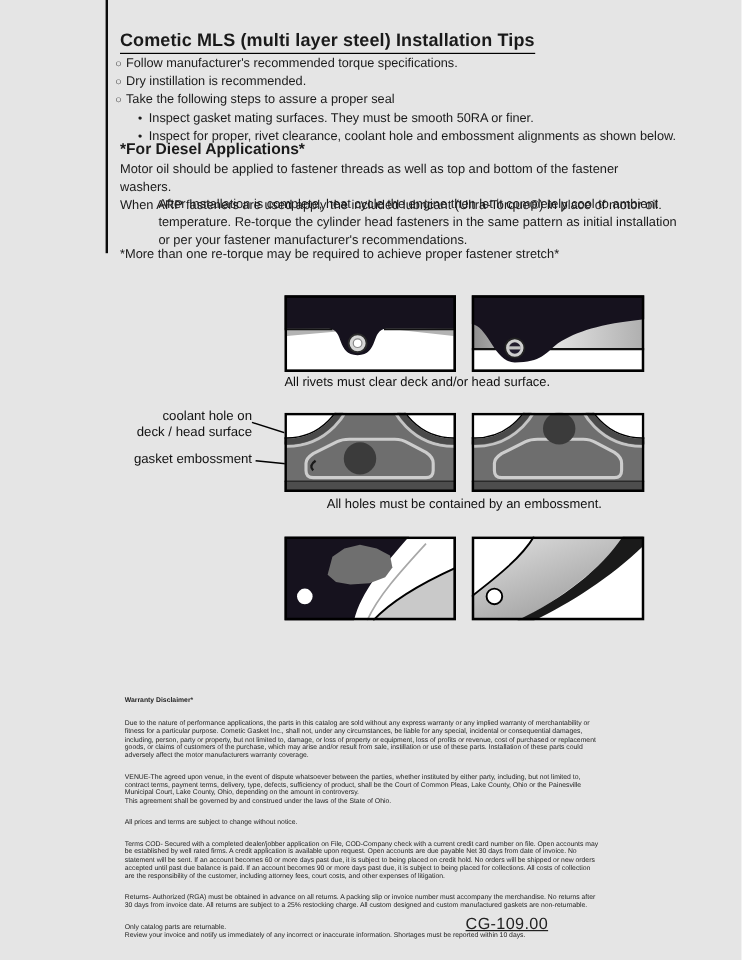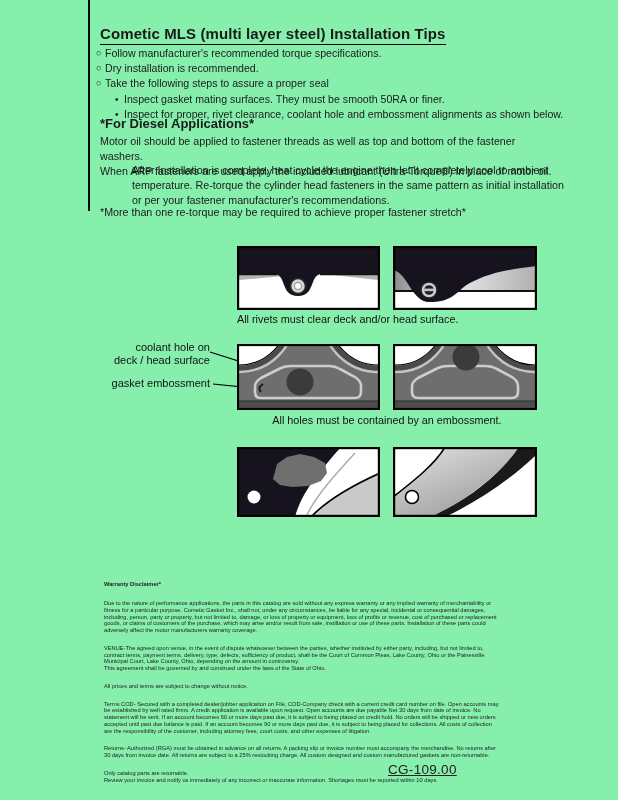--- a/index.html
+++ b/index.html
@@ -1,16 +1,16 @@
 <!DOCTYPE html>
 <html><head>
 <meta charset="utf-8">
 <style>
   html,body{margin:0;padding:0;background:#ffffff;}
-  .page{position:relative;width:618px;height:800px;background:#86efac;overflow:hidden;
+  .page{position:relative;width:618px;height:800px;background:#e5e5e5;overflow:hidden;
         font-family:"Liberation Sans","DejaVu Sans",sans-serif;color:#1a1a1a;}
   .abs{position:absolute;}
   .vline{left:88px;top:0;width:2px;height:211px;background:#0c0c0c;}
   .title{left:100px;top:25px;font-size:15px;font-weight:bold;letter-spacing:0.1px;}
   .title span{display:inline-block;border-bottom:1.6px solid #000;padding-bottom:2px;}
   .bullets{left:96px;top:46px;width:470px;font-size:10.6px;line-height:15.2px;white-space:nowrap;}
   .b-item{display:flex;}
   .b-item .mark{width:9px;font-size:9px;line-height:15.2px;}
   .b-sub{padding-left:19px;}
   .b-sub .mark{width:9px;font-size:10px;}
@@ -38,21 +38,21 @@
     <span>Cometic MLS (multi layer steel) Installation Tips</span>
   </div>
 
   <div class="abs bullets">
     <div class="b-item">
       <span class="mark">○</span>
       <span>Follow manufacturer's recommended torque specifications.</span>
     </div>
     <div class="b-item">
       <span class="mark">○</span>
-      <span>Dry installation is recommended.</span>
+      <span>Dry instillation is recommended.</span>
     </div>
     <div class="b-item">
       <span class="mark">○</span>
       <span>Take the following steps to assure a proper seal</span>
     </div>
     <div class="b-item b-sub">
       <span class="mark">•</span>
       <span>Inspect gasket mating surfaces.  They must be smooth 50RA or finer.</span>
     </div>
     <div class="b-item b-sub">

